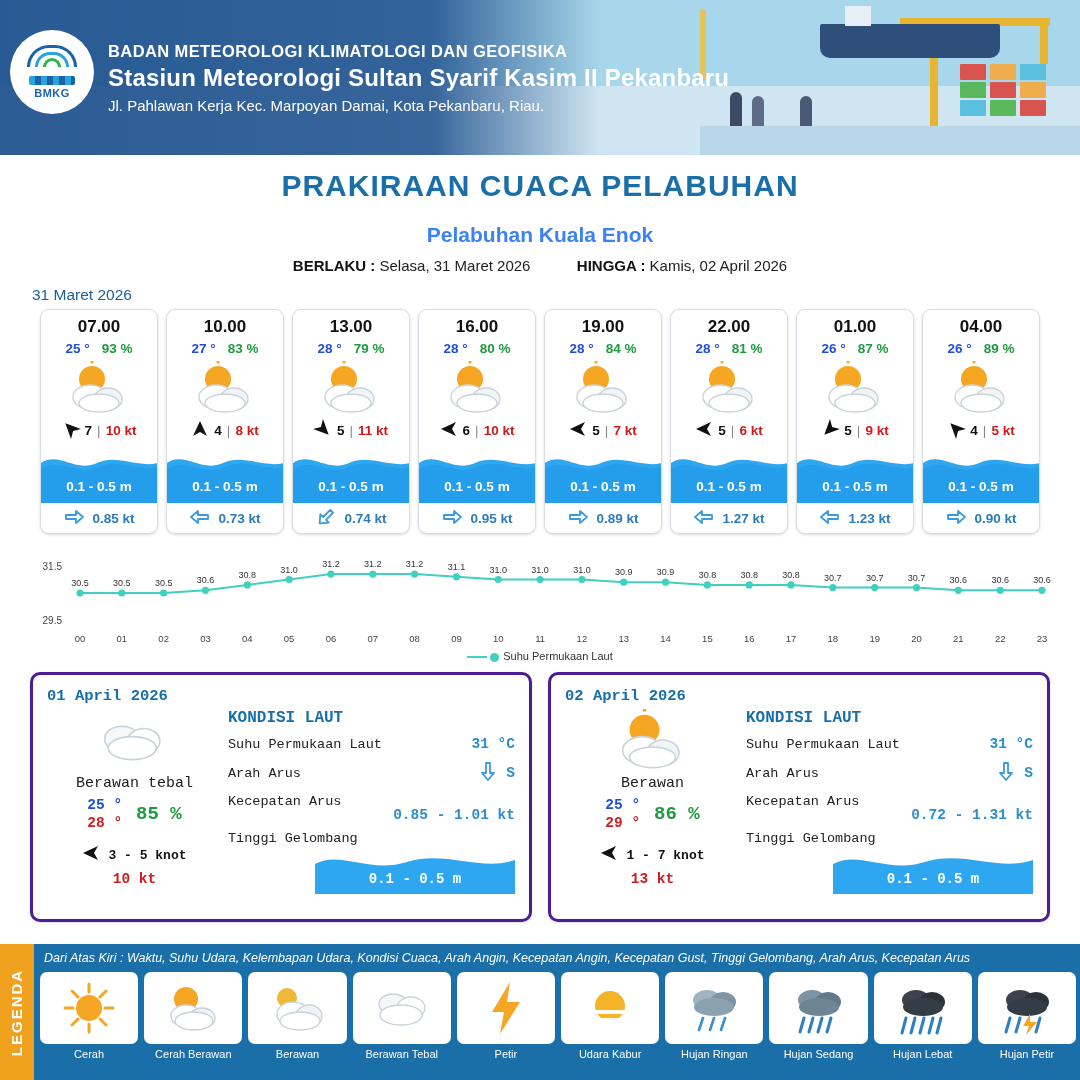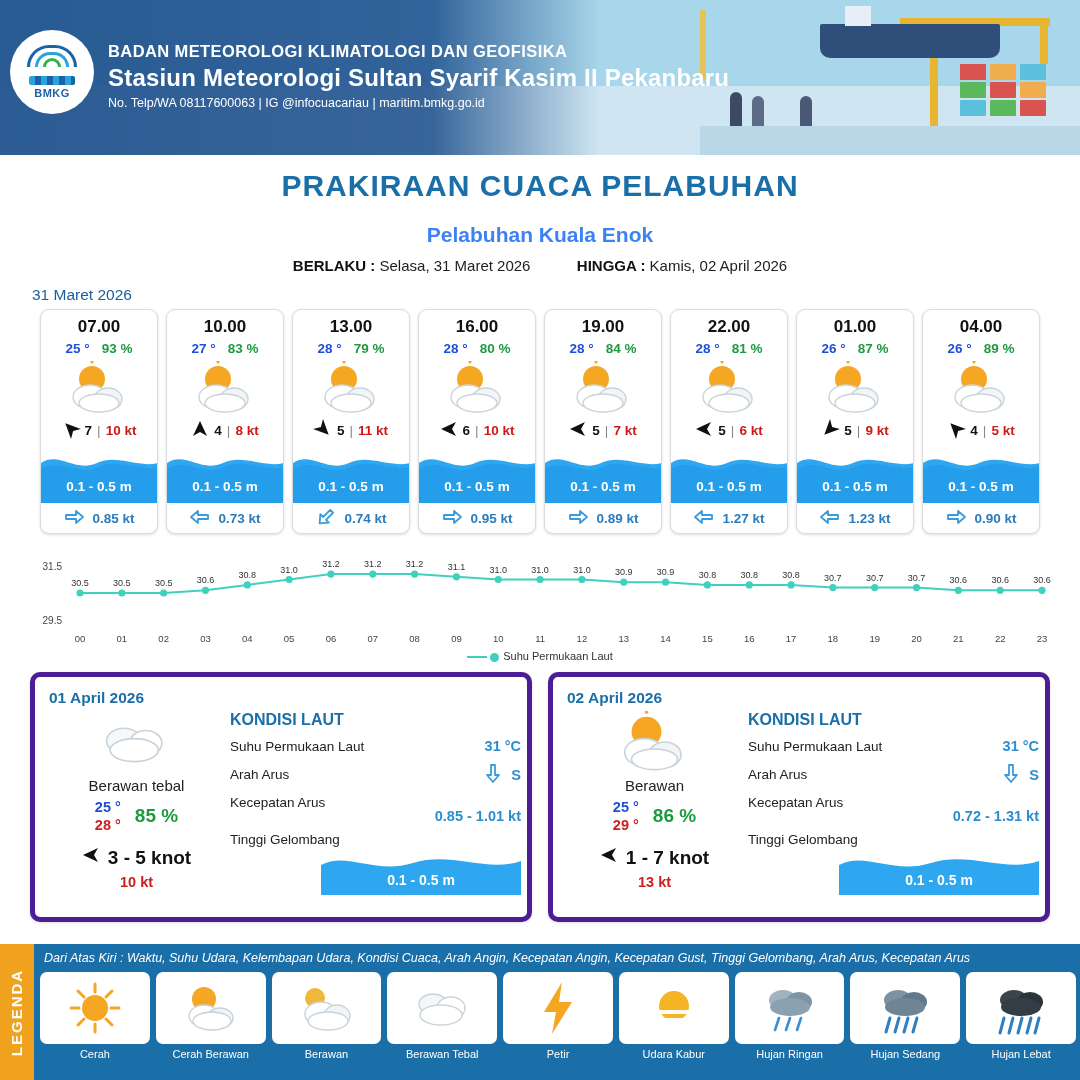--- a/index.html
+++ b/index.html
@@ -89,35 +89,35 @@
 
   
   .chart-wrap { margin:14px 22px 0 22px; position:relative; height:100px; }
   .chart-legend { text-align:center; font-size:11px; color:#333; margin-top:2px; }
   .legend-dot { display:inline-block; width:9px; height:9px; border-radius:50%; background:#3fd0c0; vertical-align:middle; margin-right:4px; }
   .legend-line { display:inline-block; width:20px; height:2px; background:#3fd0c0; vertical-align:middle; margin-right:3px; }
 
   
   .days { display:flex; gap:16px; padding:10px 30px 0 30px; }
   .day {
-    flex:1; background:#fff; border:5px solid #4c1d95; border-radius:10px;
+    flex:1; background:#fff; border:3px solid #4c1d95; border-radius:10px;
     box-shadow:0 1px 3px rgba(0,0,0,.13);
-    padding:12px 6px 10px 14px; position:relative; height:250px;
+    padding:12px 14px 10px 14px; position:relative; height:250px;font-family:Liberation Mono, monospace;
   }
   .day-date { font-size:15.5px; font-weight:bold; color:#1a6fa8; }
   .day-body { display:flex; margin-top:4px; }
   .day-left { width:175px; text-align:center; }
   .day-left .icon { height:62px; display:flex; align-items:center; justify-content:center; }
   .day-cond { font-size:15px; color:#222; margin-top:4px; }
   .day-th { display:flex; align-items:center; justify-content:center; gap:14px; margin-top:4px; }
   .day-temps { line-height:1.25; }
   .day-tmin { font-size:14.5px; font-weight:bold; color:#1f4fd8; }
   .day-tmax { font-size:14.5px; font-weight:bold; color:#cc2020; }
   .day-hum { font-size:19px; font-weight:bold; color:#1f9b3f; }
-  .day-wind { margin-top:12px; font-size:19px; font-weight:bold; color:#111;
+  .day-wind { margin-top:12px; font-size:13px; font-weight:bold; color:#111;
     display:flex; align-items:center; justify-content:center; gap:8px; }
   .day-gust { font-size:14.5px; font-weight:bold; color:#cc2020; margin-top:5px; }
   .day-right { flex:1; padding-left:6px; }
   .kondisi-title { font-size:16px; font-weight:bold; color:#1a6fa8; margin-bottom:9px; }
   .kl-row { display:flex; align-items:center; justify-content:space-between; font-size:13.5px; color:#222; margin-bottom:10px; }
   .kl-val { color:#2b8ed0; font-weight:bold; font-size:14.5px; }
   .kl-arrow { display:flex; align-items:center; gap:7px; }
   .kl-speed { text-align:right; font-size:14.5px; font-weight:bold; color:#2b8ed0; margin:-4px 0 8px 0; }
   .wave-badge { position:relative; height:46px; margin-top:2px; }
   .wave-badge span { position:absolute; bottom:7px; left:0; right:0; text-align:center; color:#fff; font-weight:bold; font-size:14px; }
@@ -177,21 +177,21 @@
         <div class="logo-arc logo-a3"></div>
       </div>
       <div class="logo-wave"></div>
       <div class="logo-text">BMKG</div>
     </div>
   </div>
 
   <div class="hdr-text">
     <div class="hdr-line1">BADAN METEOROLOGI KLIMATOLOGI DAN GEOFISIKA</div>
     <div class="hdr-line2">Stasiun Meteorologi Sultan Syarif Kasim II Pekanbaru</div>
-    <div class="hdr-line4">No. Telp/WA 08117600063 | IG @infocuacariau | maritim.bmkg.go.id</div>
+    <div class="hdr-line3">Jl. Pahlawan Kerja Kec. Marpoyan Damai, Kota Pekanbaru, Riau.</div>
   </div>
 </div>
 
 <div class="title-wrap">
   <div class="title-main">PRAKIRAAN CUACA PELABUHAN</div>
   <div class="title-sub">Pelabuhan Kuala Enok</div>
   <div class="validity">
     <b>BERLAKU :</b>
     <span>Selasa, 31 Maret 2026</span>
     <span class="gap"></span>
@@ -840,14 +840,30 @@
               <line x1="14" y1="38" x2="10" y2="53"></line>
               <line x1="23" y1="38" x2="19" y2="53"></line>
               <line x1="32" y1="38" x2="28" y2="53"></line>
               <line x1="41" y1="38" x2="37" y2="53"></line>
               <line x1="49" y1="38" x2="45" y2="53"></line>
             </g>
           </svg>
         </div>
                  <div class="li-label">Hujan Lebat</div>
       </div>
+      <div class="li">
+        <div class="li-box">
+          <svg width="62" height="56" viewBox="0 0 62 56">
+            <ellipse cx="24" cy="20" rx="14" ry="10" fill="#3b444d"></ellipse>
+            <ellipse cx="40" cy="22" rx="13" ry="10" fill="#2b333a"></ellipse>
+            <ellipse cx="31" cy="27" rx="20" ry="9" fill="#343d45"></ellipse>
+            <g stroke="#2f7fc4" stroke-width="3" stroke-linecap="round">
+              <line x1="14" y1="38" x2="10" y2="52"></line>
+              <line x1="24" y1="38" x2="20" y2="52"></line>
+              <line x1="44" y1="38" x2="40" y2="52"></line>
+            </g>
+            <path d="M34 34 L27 46 L33 46 L30 55 L41 42 L34 42 Z" fill="#f5a623"></path>
+          </svg>
+        </div>
+                 <div class="li-label">Hujan Petir</div>
+      </div>
     </div>
 </div>
 
 </body></html>

